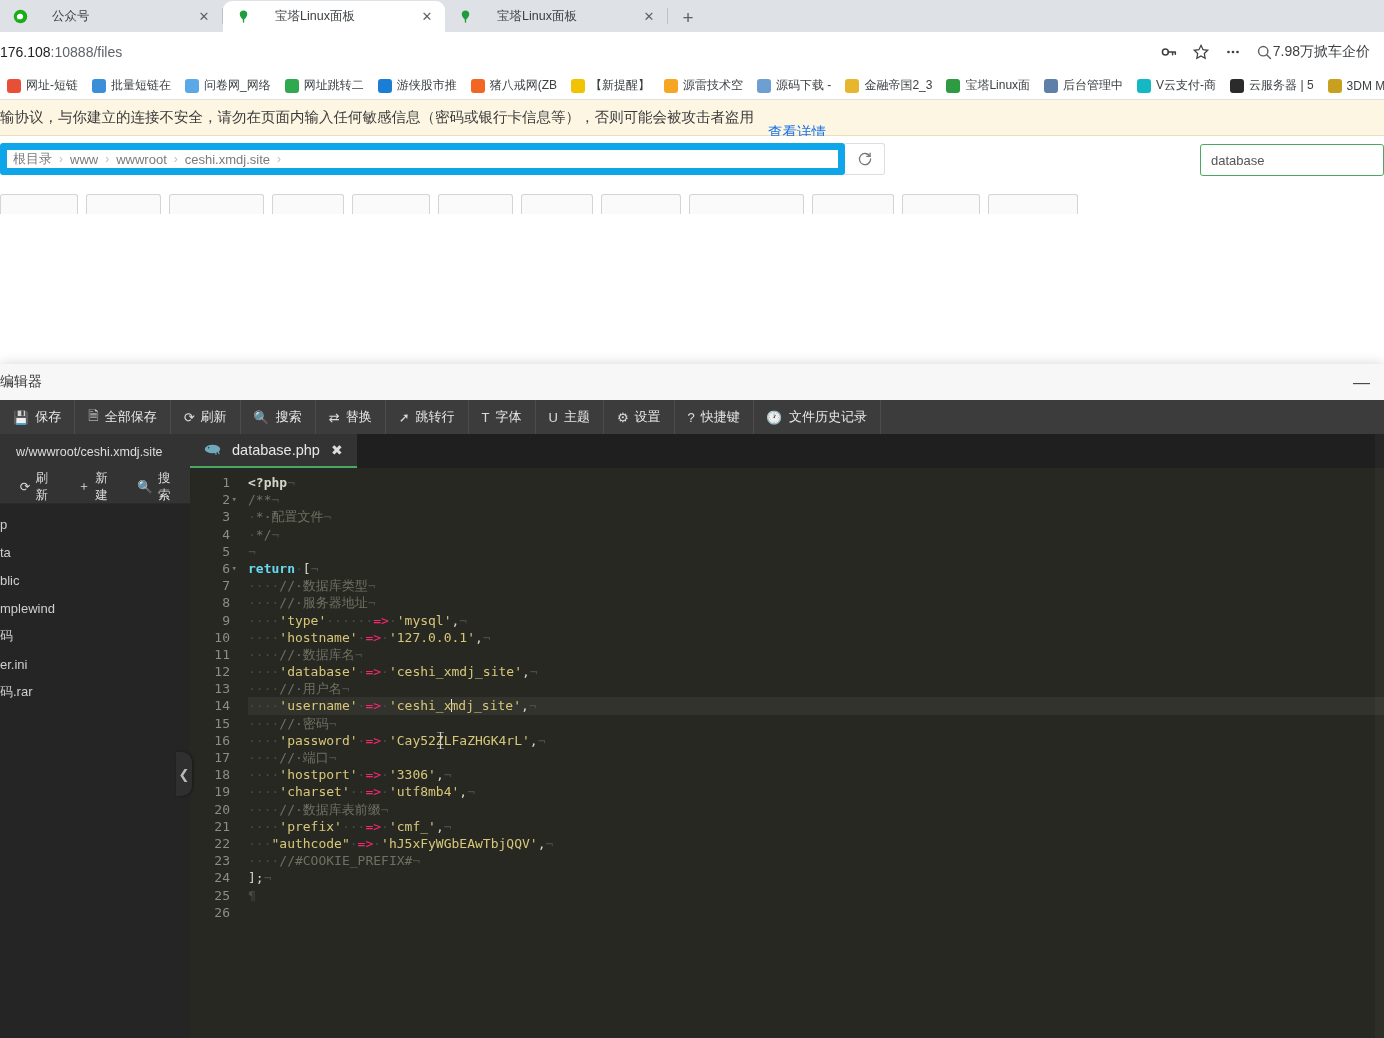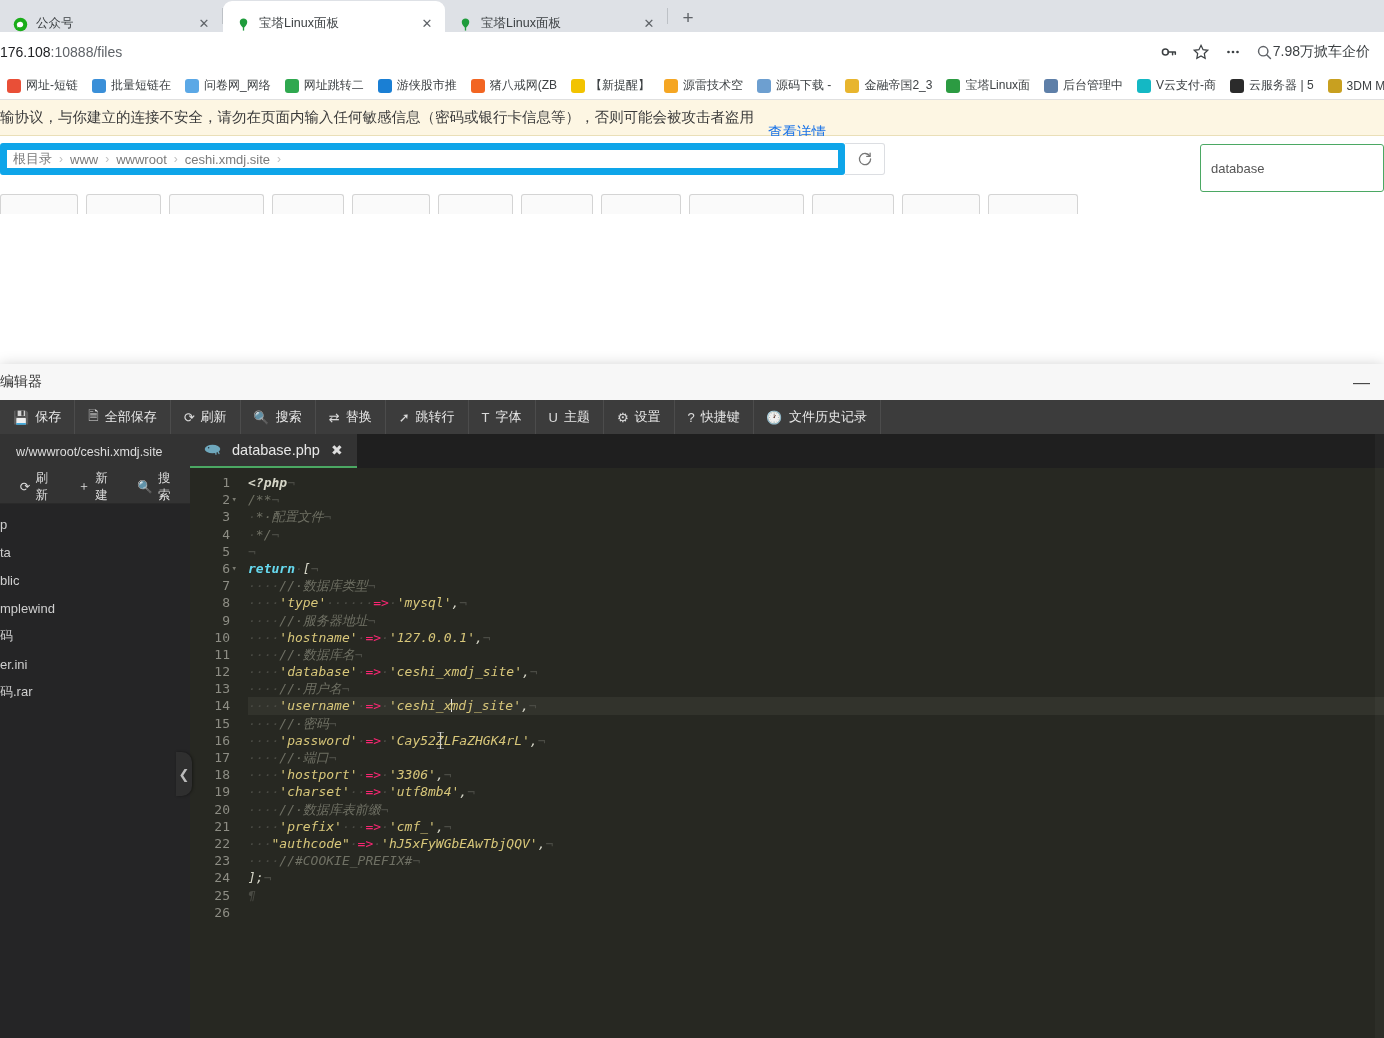--- a/index.html
+++ b/index.html
@@ -7,21 +7,21 @@
   body {
     width:1384px; height:1038px; overflow:hidden;
     font-family: "Liberation Sans", "DejaVu Sans", sans-serif;
     background:#ffffff; font-size:13px; color:#222;
   }
 
   
   .browser { width:1384px; background:#dee1e6; }
   .tabstrip { height:32px; display:flex; align-items:flex-end; background:#dee1e6; padding-left:0; }
   .tab {
-    height:31px; display:flex; align-items:flex-end; gap:8px;
+    height:31px; display:flex; align-items:center; gap:24px;
     padding:0 10px 0 12px; min-width:150px; max-width:222px;
     border-top-left-radius:9px; border-top-right-radius:9px;
     font-size:12.5px; color:#3c4043; position:relative;
   }
   .tab.inactive { background:#dee1e6; }
   .tab.active { background:#ffffff; }
   .tab .favicon { width:16px; height:16px; flex:0 0 16px; display:flex; align-items:center; justify-content:center; }
   .tab .tab-title { flex:1 1 auto; white-space:nowrap; overflow:hidden; text-overflow:clip; }
   .tab .tab-close { width:16px; height:16px; flex:0 0 16px; font-size:13px; line-height:16px; text-align:center; color:#5f6368; }
   .tab-sep { width:1px; height:16px; background:#bdc1c6; align-self:center; }
@@ -57,21 +57,21 @@
     padding:0 6px; background:#fff;
   }
   .crumbs { display:flex; align-items:center; gap:7px; font-size:13px; color:#7a7a7a; }
   .crumbs .sep { color:#c0c0c0; font-size:12px; }
   .crumbs .crumb:last-child { color:#555; }
   .refresh-btn {
     width:40px; height:32px; border:1px solid #dcdee2; border-left:none; border-radius:0 3px 3px 0;
     display:flex; align-items:center; justify-content:center; color:#777; margin-left:-12px;
   }
   .searchbox {
-    position:absolute; right:0px; top:8px; width:184px; height:48px;
+    position:absolute; right:0px; top:8px; width:184px; height:32px;
     border:1px solid #4ba863; border-radius:3px; background:#fff;
     display:flex; align-items:center; padding:0 10px; font-size:13px; color:#555;
   }
 
   .ghost-btn-row { position:absolute; left:0; top:58px; width:1384px; height:20px; display:flex; gap:8px; }
   .ghost-btn { height:20px; border:1px solid #d4d4d4; border-bottom:none; border-radius:3px 3px 0 0; background:#fafafa; }
 
   
   .editor-modal {
     position:absolute; left:0; top:228px; width:1384px; height:722px;
@@ -116,21 +116,21 @@
   .ftab .fclose { font-size:14px; color:#ddd; font-weight:bold; }
 
   .code-area { display:flex; height:586px; font-family:"DejaVu Sans Mono","Liberation Mono",monospace; font-size:13px; }
   .gutter {
     width:48px; flex:0 0 48px; background:#272822; color:#8d8d84;
     text-align:right; padding:6px 8px 0 0; user-select:none;
   }
   .gutter .ln { height:17.2px; line-height:17.2px; position:relative; }
   .gutter .ln .fold { position:absolute; right:-7px; color:#7a7a70; font-size:9px; }
   .code { flex:1 1 auto; padding:6px 0 0 10px; background:#272822; position:relative; overflow:hidden; }
-  .cl { height:17.2px; line-height:17.2px; white-space:pre;font-style:italic; }
+  .cl { height:17.2px; line-height:17.2px; white-space:pre; }
   .cl.active-line { background:#32332c; }
   .tok-kw { color:#66d9ef; font-weight:bold; }
   .tok-str { color:#d8c77a; }
   .tok-cmt { color:#6f7064; }
   .tok-arrow { color:#f92672; }
   .tok-punct { color:#d6d6c8; }
   .tok-ws { color:#4a4b44; }
   .tok-tag { color:#d6d6c8; font-weight:bold; }
   .caret { display:inline-block; width:1px; height:13px; background:#e8e8e8; vertical-align:-2px; margin:0 -1px; }
   .mouse-cursor { position:absolute; left:198px; top:264px; width:8px; height:16px; pointer-events:none; }
@@ -456,22 +456,22 @@
                   <path d="M1 0h7M4.5 0v17M1 17h7" stroke="#cfcfcf" stroke-width="1.2" fill="none"></path>
                 </svg>
             </div>
           <div class="cl"><span class="tok-tag">&lt;?php</span><span class="tok-ws">¬</span></div>
               <div class="cl"><span class="tok-cmt">/**</span><span class="tok-ws">¬</span></div>
               <div class="cl"><span class="tok-ws">·</span><span class="tok-cmt">*·配置文件</span><span class="tok-ws">¬</span></div>
               <div class="cl"><span class="tok-ws">·</span><span class="tok-cmt">*/</span><span class="tok-ws">¬</span></div>
               <div class="cl"><span class="tok-ws">¬</span></div>
               <div class="cl"><span class="tok-kw">return</span><span class="tok-ws">·</span><span class="tok-punct">[</span><span class="tok-ws">¬</span></div>
               <div class="cl"><span class="tok-ws">····</span><span class="tok-cmt">//·数据库类型</span><span class="tok-ws">¬</span></div>
+              <div class="cl"><span class="tok-ws">····</span><span class="tok-cmt">//·服务器地址</span><span class="tok-ws">¬</span></div>
               <div class="cl"><span class="tok-ws">····</span><span class="tok-str">'type'</span><span class="tok-ws">······</span><span class="tok-arrow">=&gt;</span><span class="tok-ws">·</span><span class="tok-str">'mysql'</span><span class="tok-punct">,</span><span class="tok-ws">¬</span></div>
-              <div class="cl"><span class="tok-ws">····</span><span class="tok-cmt">//·服务器地址</span><span class="tok-ws">¬</span></div>
               <div class="cl"><span class="tok-ws">····</span><span class="tok-str">'hostname'</span><span class="tok-ws">·</span><span class="tok-arrow">=&gt;</span><span class="tok-ws">·</span><span class="tok-str">'127.0.0.1'</span><span class="tok-punct">,</span><span class="tok-ws">¬</span></div>
               <div class="cl"><span class="tok-ws">····</span><span class="tok-cmt">//·数据库名</span><span class="tok-ws">¬</span></div>
               <div class="cl"><span class="tok-ws">····</span><span class="tok-str">'database'</span><span class="tok-ws">·</span><span class="tok-arrow">=&gt;</span><span class="tok-ws">·</span><span class="tok-str">'ceshi_xmdj_site'</span><span class="tok-punct">,</span><span class="tok-ws">¬</span></div>
               <div class="cl"><span class="tok-ws">····</span><span class="tok-cmt">//·用户名</span><span class="tok-ws">¬</span></div>
               <div class="cl active-line"><span class="tok-ws">····</span><span class="tok-str">'username'</span><span class="tok-ws">·</span><span class="tok-arrow">=&gt;</span><span class="tok-ws">·</span><span class="tok-str">'ceshi_x</span><span class="caret"></span><span class="tok-str">mdj_site'</span><span class="tok-punct">,</span><span class="tok-ws">¬</span></div>
               <div class="cl"><span class="tok-ws">····</span><span class="tok-cmt">//·密码</span><span class="tok-ws">¬</span></div>
               <div class="cl"><span class="tok-ws">····</span><span class="tok-str">'password'</span><span class="tok-ws">·</span><span class="tok-arrow">=&gt;</span><span class="tok-ws">·</span><span class="tok-str">'Cay52ZLFaZHGK4rL'</span><span class="tok-punct">,</span><span class="tok-ws">¬</span></div>
               <div class="cl"><span class="tok-ws">····</span><span class="tok-cmt">//·端口</span><span class="tok-ws">¬</span></div>
               <div class="cl"><span class="tok-ws">····</span><span class="tok-str">'hostport'</span><span class="tok-ws">·</span><span class="tok-arrow">=&gt;</span><span class="tok-ws">·</span><span class="tok-str">'3306'</span><span class="tok-punct">,</span><span class="tok-ws">¬</span></div>
               <div class="cl"><span class="tok-ws">····</span><span class="tok-str">'charset'</span><span class="tok-ws">··</span><span class="tok-arrow">=&gt;</span><span class="tok-ws">·</span><span class="tok-str">'utf8mb4'</span><span class="tok-punct">,</span><span class="tok-ws">¬</span></div>

